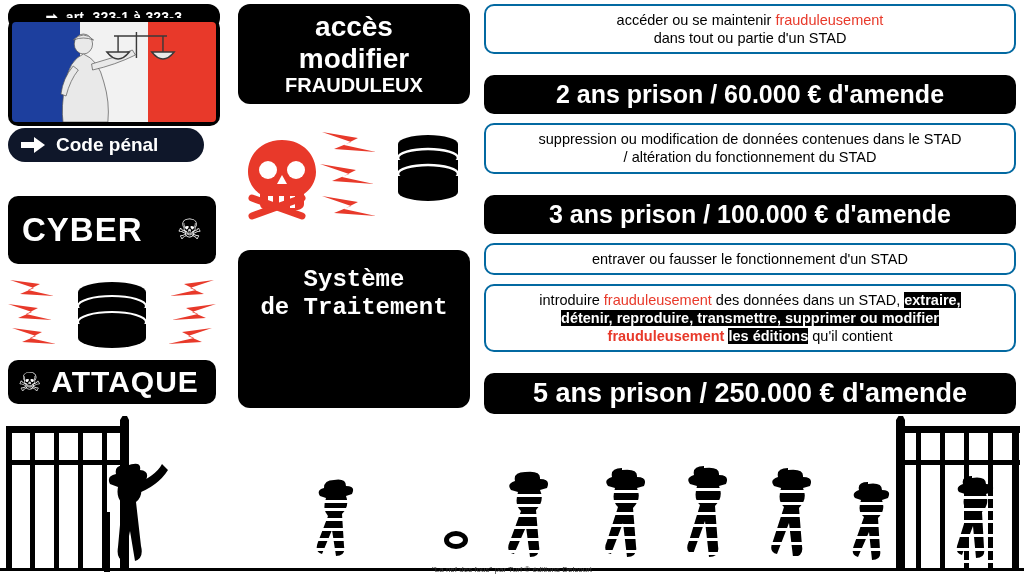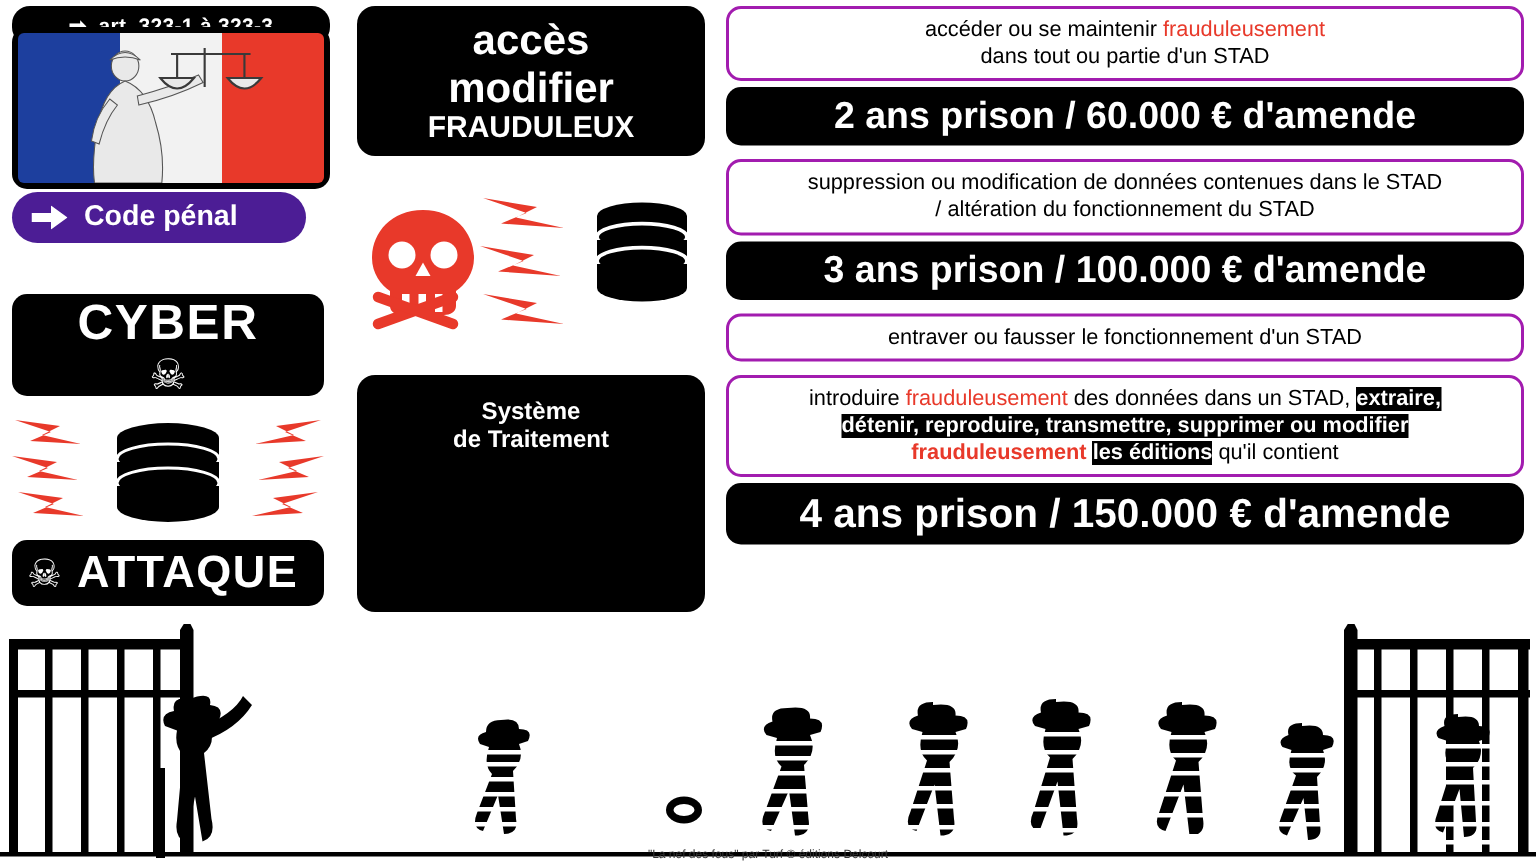--- a/index.html
+++ b/index.html
@@ -31,35 +31,34 @@
   }
   #flag { width:100%; height:100%; display:flex; position:relative; overflow:hidden; border-radius:4px;}
   #flag .band { flex:1 1 33.33%; }
   #flag .b1 { background:#1d3f9e; }
   #flag .b2 { background:#f2f2f2; }
   #flag .b3 { background:#e8392a; }
   #justice { position:absolute; left:0; top:0; width:100%; height:100%; }
 
   #code-penal {
     position:absolute; left:8px; top:128px; width:196px; height:34px;
-    background:#4c1d95; border-radius:17px; color:#fff;
+    background:#0f172a; border-radius:17px; color:#fff;
     display:flex; align-items:center; padding-left:12px;
   }
   #code-penal .cp-arrow {
     width:26px; height:18px; margin-right:10px; flex:0 0 auto;
     display:flex; align-items:center; justify-content:center;
   }
   #code-penal .cp-label { font-size:19px; font-weight:bold; }
 
   #cyber-box {
     position:absolute; left:8px; top:196px; width:208px; height:68px;
     background:#000; border-radius:10px; color:#fff;
     display:flex; align-items:center; justify-content:space-between;
     padding:0 14px;
-    flex-direction:column;
   }
   #cyber-box .cyber-label { font-size:33px; font-weight:bold; letter-spacing:1px; }
   #cyber-box .skull { font-size:28px; line-height:1; }
 
   #attack-art { position:absolute; left:8px; top:264px; width:208px; height:98px; background:#fff; }
 
   #attaque-box {
     position:absolute; left:8px; top:360px; width:208px; height:44px;
     background:#000; border-radius:10px; color:#fff;
     display:flex; align-items:center; padding-left:10px; gap:10px;
@@ -83,47 +82,47 @@
     position:absolute; left:238px; top:112px; width:232px; height:136px;
     background:#fff; border:0;
   }
 
   #stad-box {
     position:absolute; left:238px; top:250px; width:232px; height:158px;
     background:#000; border-radius:12px; color:#fff;
     display:flex; flex-direction:column; align-items:center; justify-content:flex-start;
     padding-top:16px;
   }
-  #stad-box .sl { font-size:16px; font-weight:bold; line-height:1.18; }
+  #stad-box .sl { font-size:24px; font-weight:bold; line-height:1.18;font-family:Liberation Mono, monospace; }
 
   #footer-credit {
     position:absolute; left:256px; bottom:6px;
     display:flex; align-items:center; gap:8px;
   }
   #footer-credit .credit {
     background:#fff; color:#000; font-size:8px; border-radius:8px;
     padding:2px 8px; white-space:nowrap;
   }
   #footer-credit .pagenum {
     background:#fff; color:#000; font-size:9px; border-radius:50%;
     width:22px; height:15px; display:flex; align-items:center; justify-content:center;
   }
 
   
   #right-col { position:absolute; left:484px; top:4px; width:532px; }
 
   .offense { margin-bottom:9px; }
   .offense .desc {
-    background:#fff; border:2px solid #a21caf; border-radius:10px;
+    background:#fff; border:2px solid #0369a1; border-radius:10px;
     padding:5px 10px; text-align:center; font-size:14.5px; color:#000;
     line-height:1.25;
   }
   .offense .penalty {
     background:#000; color:#fff; border-radius:10px;
-    margin-top:4px; text-align:center;
+    margin-top:21px; text-align:center;
     font-size:25px; font-weight:bold; padding:5px 0;
   }
   .offense.big .penalty { font-size:27px; }
   .red { color:#e8392a; }
   .hl { background:#000; color:#fff; padding:0 0; font-weight:bold; }
   .bold { font-weight:bold; }
 
   
   #bottom-art {
     position:absolute; left:0; bottom:0; width:1024px; height:160px;
@@ -304,21 +303,21 @@
       </div>
     </div>
 
     <div class="offense big">
       <div class="desc">
         <span>introduire </span><span class="red">frauduleusement</span><span> des données dans un STAD, </span><span class="hl">extraire,</span><br>
         <span class="hl">détenir, reproduire, transmettre, supprimer ou modifier</span><br>
         <span class="red bold">frauduleusement</span>
         <span class="hl">les éditions</span><span> qu'il contient</span>
       </div>
-      <div class="penalty">4 ans prison / 150.000 € d'amende</div>
+      <div class="penalty">5 ans prison / 250.000 € d'amende</div>
     </div>
 
   </div>
 
   <div id="bottom-art">
     <svg viewBox="0 0 1024 160" width="1024" height="160">
 
       <rect x="0" y="152" width="1024" height="3" fill="#000"></rect>
 
       <g fill="#000">

